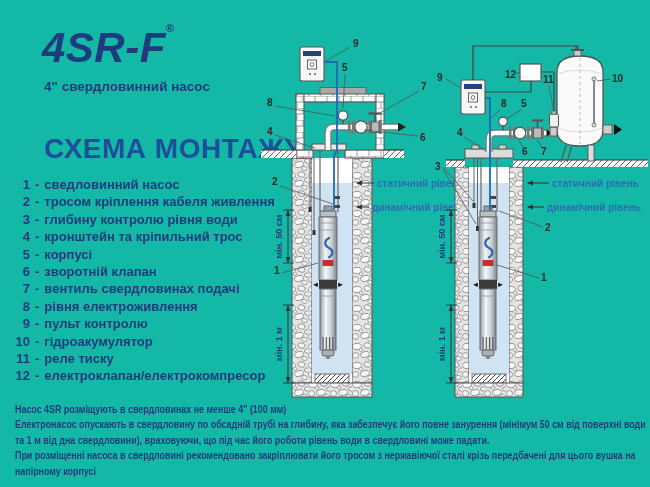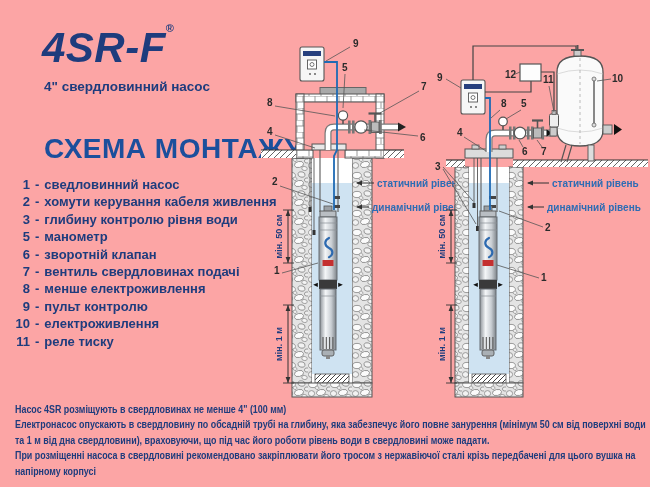--- a/index.html
+++ b/index.html
@@ -1,16 +1,16 @@
 <!DOCTYPE html>
 <html><head>
 <meta charset="utf-8">
 <style>
   html,body{margin:0;padding:0;background:#fff;}
-  .page{position:relative;width:650px;height:487px;background:#fca5a5;overflow:hidden;
+  .page{position:relative;width:650px;height:487px;background:#14b8a6;overflow:hidden;
         font-family:"Liberation Sans",sans-serif;color:#1e3c7d;}
   .logo{position:absolute;left:42px;top:22px;font-size:42px;font-weight:bold;font-style:italic;
         letter-spacing:0.5px;color:#1e3c7d;}
   .logo sup{font-size:11px;font-style:normal;vertical-align:30px;letter-spacing:0;}
   .subtitle{position:absolute;left:44px;top:79px;font-size:13.5px;font-weight:bold;color:#1e3c7d;}
   .title{position:absolute;left:40px;top:129px;font-size:28px;font-weight:bold;color:#1b4f9c;
          letter-spacing:0.5px;margin:4px;}
   .legend{position:absolute;left:15px;top:176px;margin:0;padding:0;list-style:none;
           font-size:13px;font-weight:bold;color:#1e3c7d;}
   .legend li{height:17.4px;line-height:17.4px;white-space:nowrap;}
@@ -27,29 +27,31 @@
 </head>
 <body>
 
 <div class="page">
   <div class="logo"><span>4SR-F</span><sup>®</sup></div>
   <div class="subtitle">4" свердловинний насос</div>
   <h1 class="title">СХЕМА МОНТАЖУ</h1>
 
   <ul class="legend">
     <li><span class="num">1</span><span class="sep">-</span><span>сведловинний насос</span></li>
-    <li><span class="num">2</span><span class="sep">-</span><span>хомути керування кабеля живлення</span></li>
+    <li><span class="num">2</span><span class="sep">-</span><span>тросом кріплення кабеля живлення</span></li>
     <li><span class="num">3</span><span class="sep">-</span><span>глибину контролю рівня води</span></li>
-    <li><span class="num">5</span><span class="sep">-</span><span>манометр</span></li>
+    <li><span class="num">4</span><span class="sep">-</span><span>кронштейн та кріпильний трос</span></li>
+    <li><span class="num">5</span><span class="sep">-</span><span>корпусі</span></li>
     <li><span class="num">6</span><span class="sep">-</span><span>зворотній клапан</span></li>
     <li><span class="num">7</span><span class="sep">-</span><span>вентиль свердловинах подачі</span></li>
-    <li><span class="num">8</span><span class="sep">-</span><span>менше електроживлення</span></li>
+    <li><span class="num">8</span><span class="sep">-</span><span>рівня електроживлення</span></li>
     <li><span class="num">9</span><span class="sep">-</span><span>пульт контролю</span></li>
-    <li><span class="num">10</span><span class="sep">-</span><span>електроживлення</span></li>
+    <li><span class="num">10</span><span class="sep">-</span><span>гідроакумулятор</span></li>
     <li><span class="num">11</span><span class="sep">-</span><span>реле тиску</span></li>
+    <li><span class="num">12</span><span class="sep">-</span><span>електроклапан/електрокомпресор</span></li>
   </ul>
 
   <div class="footer">
     <p>Насос 4SR розміщують в свердловинах не менше 4" (100 мм)</p>
     <p>Електронасос опускають в свердловину по обсадній трубі на глибину, яка забезпечує його повне занурення (мінімум 50 см від поверхні води</p>
     <p>та 1 м від дна свердловини), враховуючи, що під час його роботи рівень води в свердловині може падати.</p>
     <p>При розміщенні насоса в свердловині рекомендовано закріплювати його тросом з нержавіючої сталі крізь передбачені для цього вушка на</p>
     <p>напірному корпусі</p>
   </div>
 

